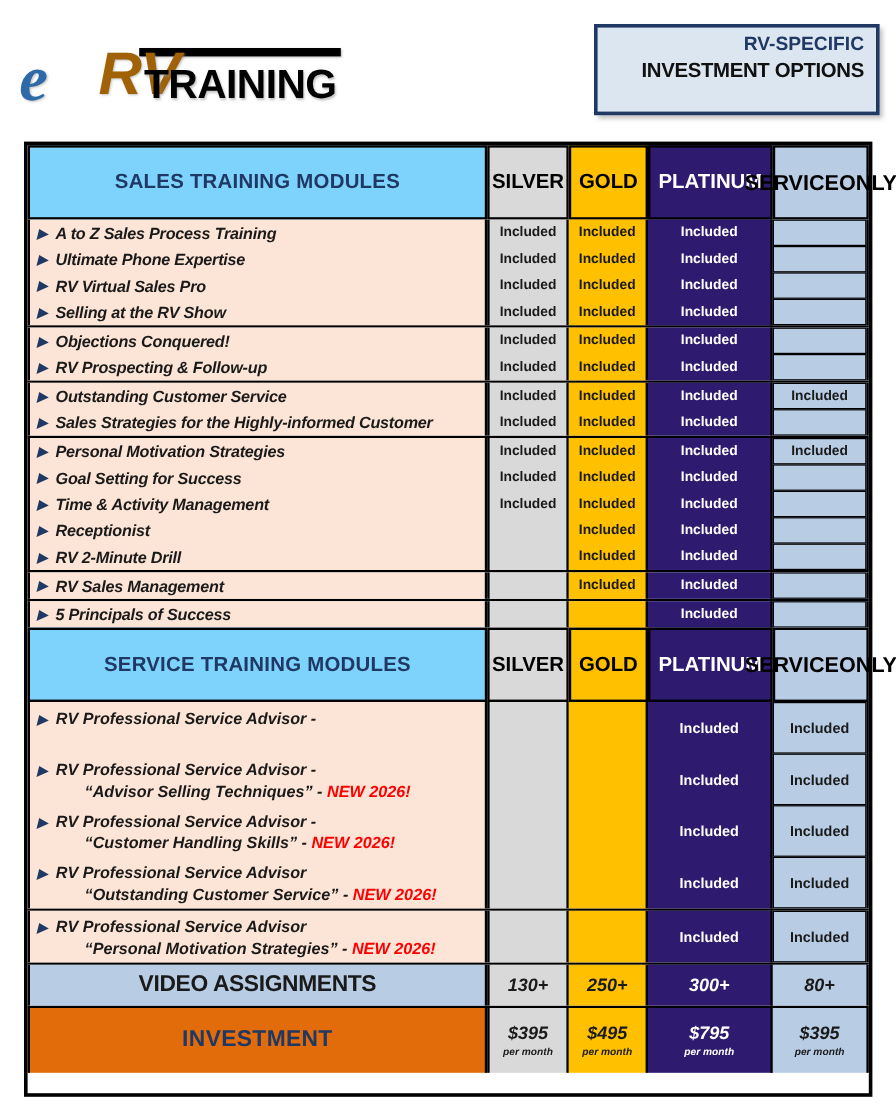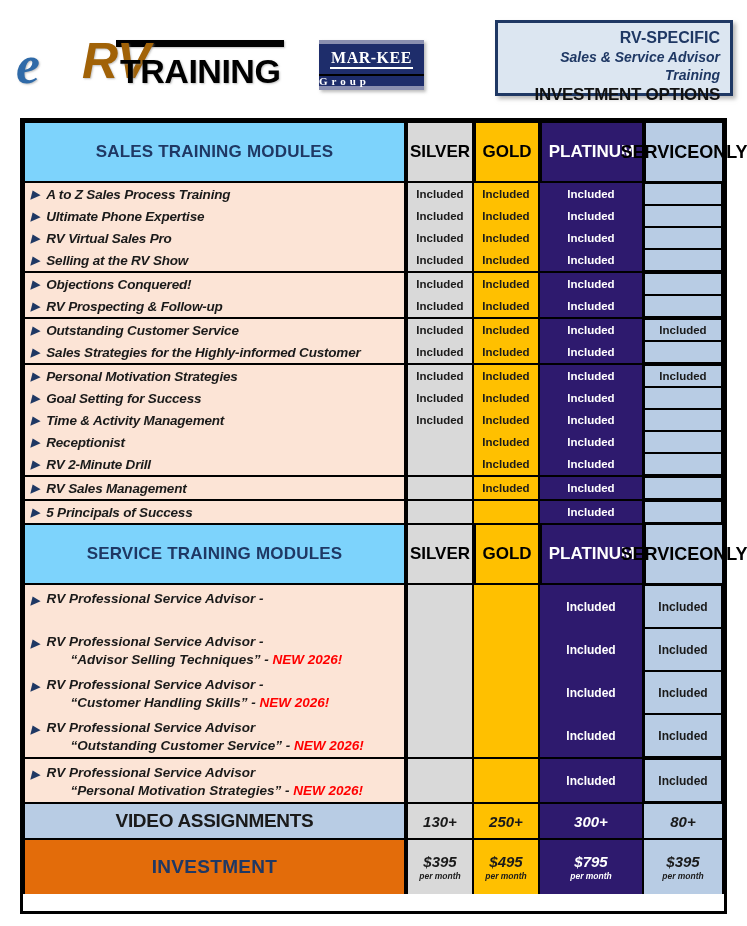--- a/index.html
+++ b/index.html
@@ -177,28 +177,23 @@
 
 <div class="header">
 
   <div class="logo-erv">
     <div class="bar"></div>
     <div class="e">e</div>
     <div class="rv">RV</div>
     <div class="training">TRAINING</div>
   </div>
 
-  <div class="logo-markee">
-    <div class="mk">MAR-KEE</div>
-    <div class="grp">Group</div>
-  </div>
 
   <div class="title-box">
     <div class="l1">RV-SPECIFIC</div>
-    <div class="l2">Sales &amp; Service Advisor Training</div>
     <div class="l3">INVESTMENT OPTIONS</div>
   </div>
 </div>
 
 <div class="sheet">
 
   <div class="row sec-head">
     <div class="c-name">SALES TRAINING MODULES</div>
     <div class="c-sil plan-head ph-silver">SILVER</div>
     <div class="c-gld plan-head ph-gold">GOLD</div>

